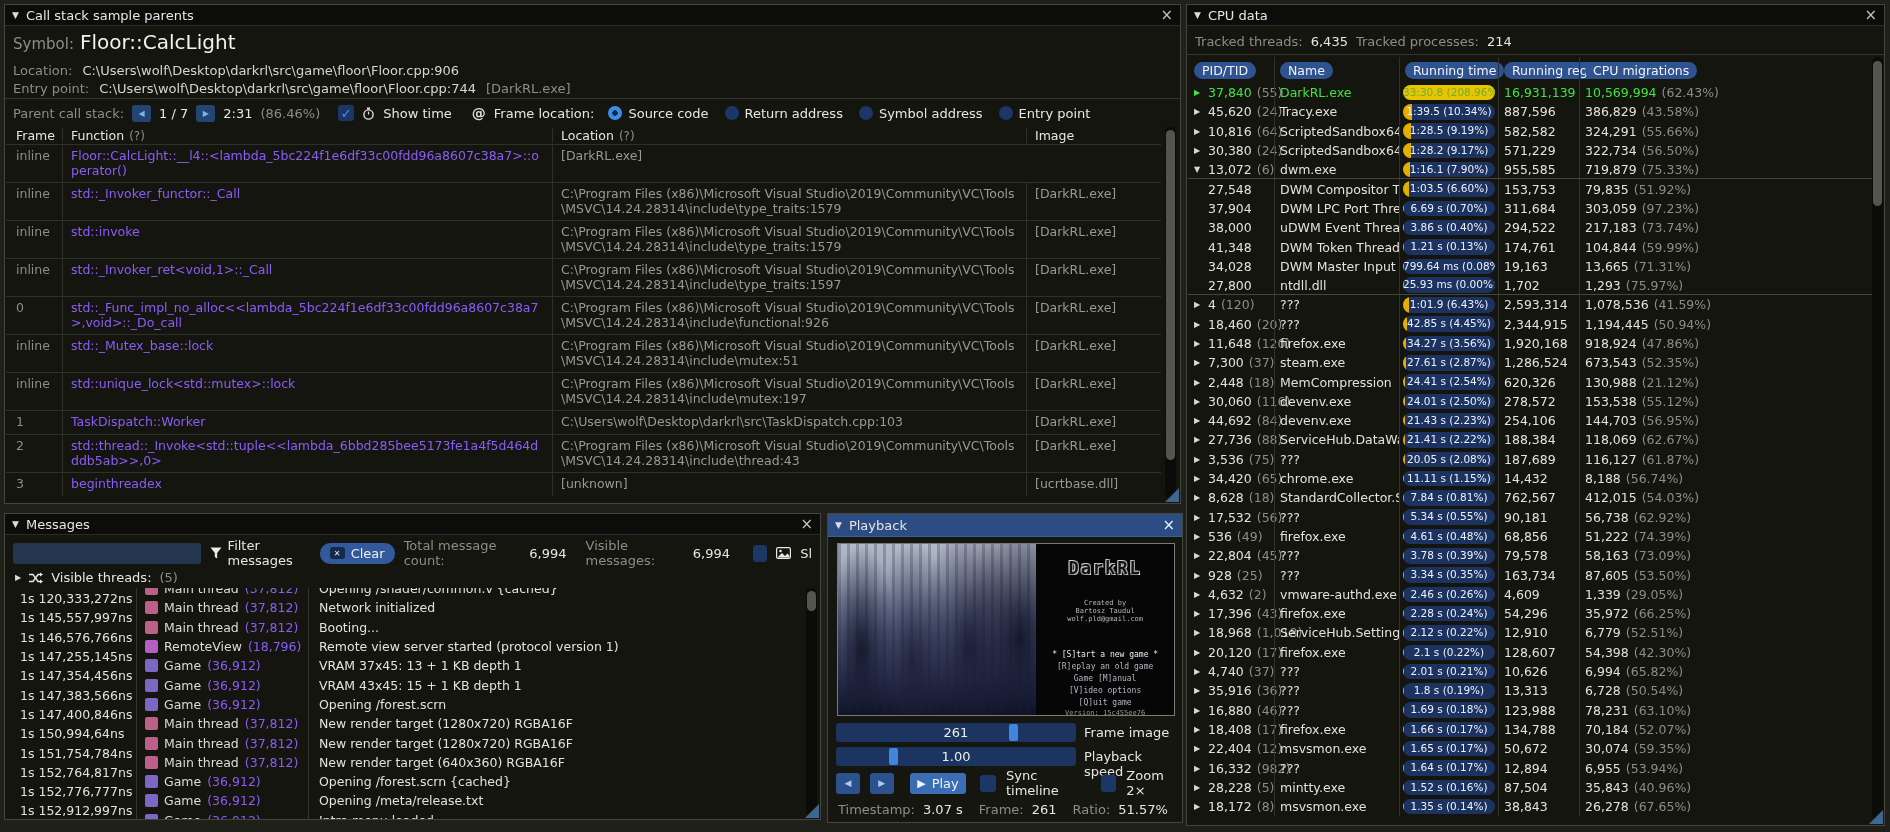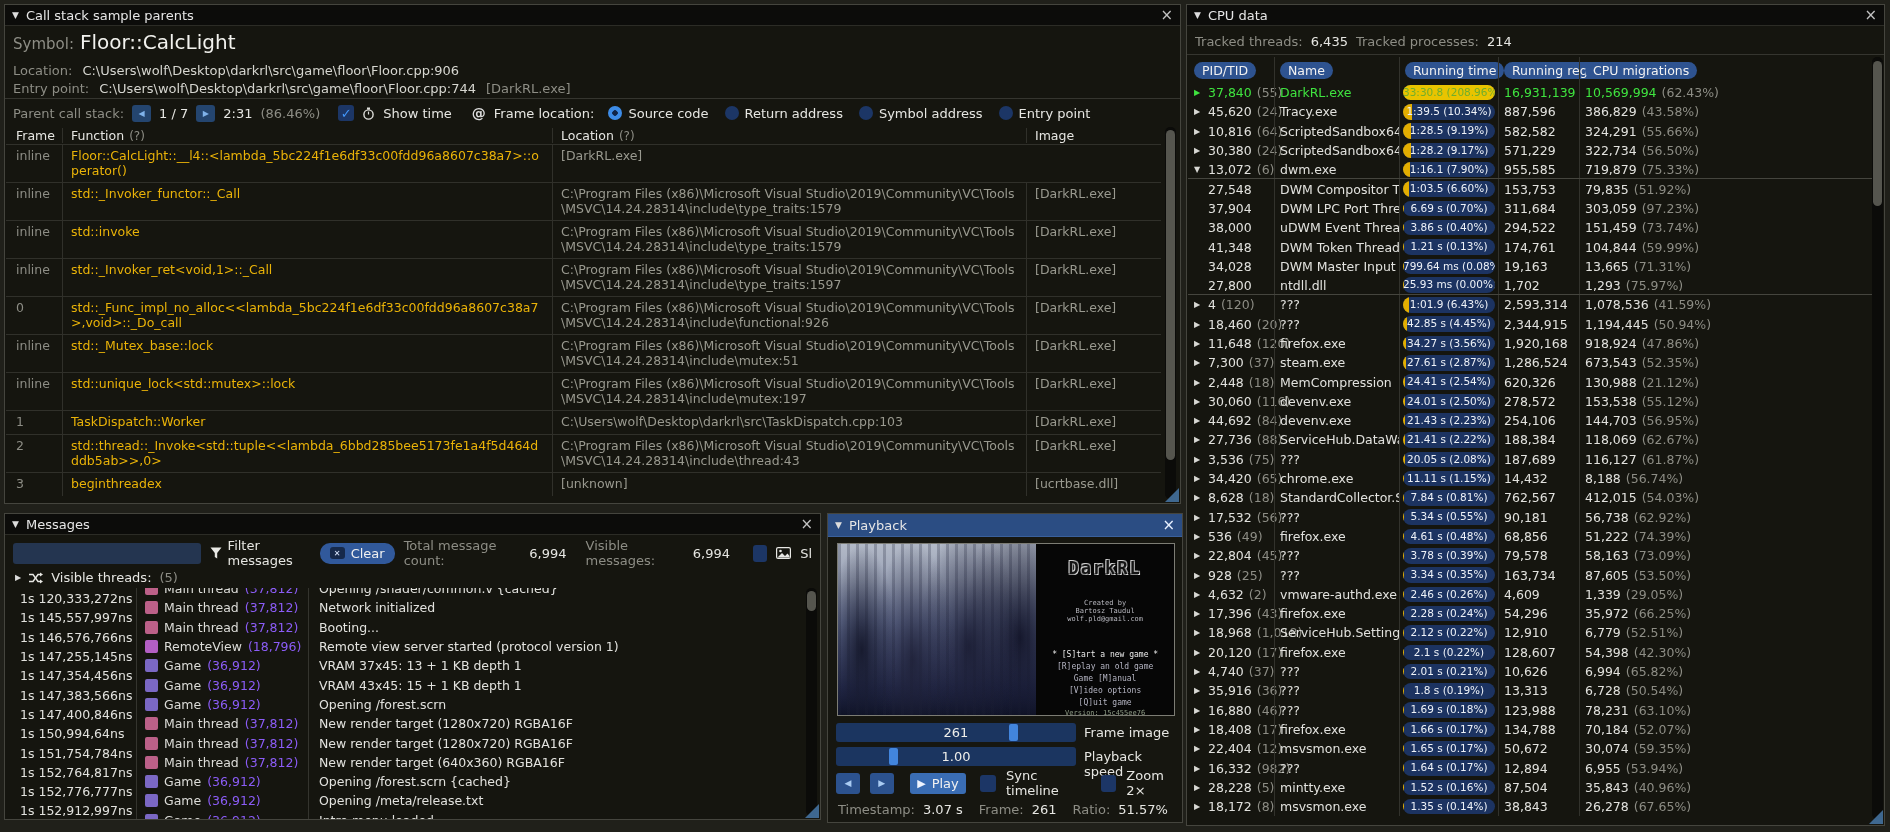--- a/index.html
+++ b/index.html
@@ -38,21 +38,21 @@
          align-items:center; justify-content:center; color:#4296fa; font-size:13px; font-weight:bold; }
   .radio { width:14px; height:14px; border-radius:50%; background:#1c3666; }
   .radio.sel { background:radial-gradient(circle, #10254a 0 2.5px, #3d8ce8 3px); }
   .rlabel { color:#e6e6e2; margin-left:-2px; }
   .at { font-weight:bold; font-size:14px; color:#dcdcdc; }
   .cs-table { position:absolute; left:1px; top:121px; width:1155px; font-size:12.5px; }
   .cs-hrow, .cs-row { display:flex; align-items:stretch; }
   .cs-hrow { height:18px; align-items:center; color:#e6e6e2; }
   .cs-row { border-top:1px solid #30302a; }
   .c-frame { width:56px; padding:3px 4px 0 10px; color:#8d8d85; }
-  .c-func  { width:490px; padding:3px 8px 0 8px; border-left:1px solid #30302a; color:#eab308; word-break:break-all; }
+  .c-func  { width:490px; padding:3px 8px 0 8px; border-left:1px solid #30302a; color:#8b5cf6; word-break:break-all; }
   .c-loc   { width:474px; padding:3px 8px 0 8px; border-left:1px solid #30302a; color:#99998f; word-break:break-all; }
   .c-img   { flex:1; padding:3px 8px 0 8px; border-left:1px solid #30302a; color:#99998f; }
   .cs-hrow .c-frame { color:#e6e6e2; padding-top:0; }
   .cs-hrow .c-func, .cs-hrow .c-loc, .cs-hrow .c-img { color:#e6e6e2; padding-top:0; }
   #cs-scroll { right:4px; top:122px; height:372px; }
 
   
   #messages { left:4px; top:513px; width:817px; height:307px; }
   .ms-toolbar { position:absolute; left:8px; top:26px; height:26px; display:flex; align-items:center; gap:9px; width:800px; }
   .ms-input { width:222px; height:21px; background:#243550; border-radius:3px; }
@@ -708,21 +708,21 @@
         </div>
         <div class="rc rc2">uDWM Event Thread</div>
         <div class="rc rc3">
           <span class="bar">
             <span class="bar-fill" style="width: 1.2%;"></span>
             <span class="bar-text">3.86 s (0.40%)</span>
           </span>
         </div>
         <div class="rc rc4">294,522</div>
         <div class="rc rc5">
-          <span class="r-mig">151,459</span>
+          <span class="r-mig">217,183</span>
           <span class="r-migpct">(73.74%)</span>
         </div>
       </div>
 
       <div class="cpu-row child">
         <div class="rc rc1">
           <span class="r-arrow"></span>
           <span class="r-pid">41,348</span>
           <span class="r-tid"></span>
         </div>

